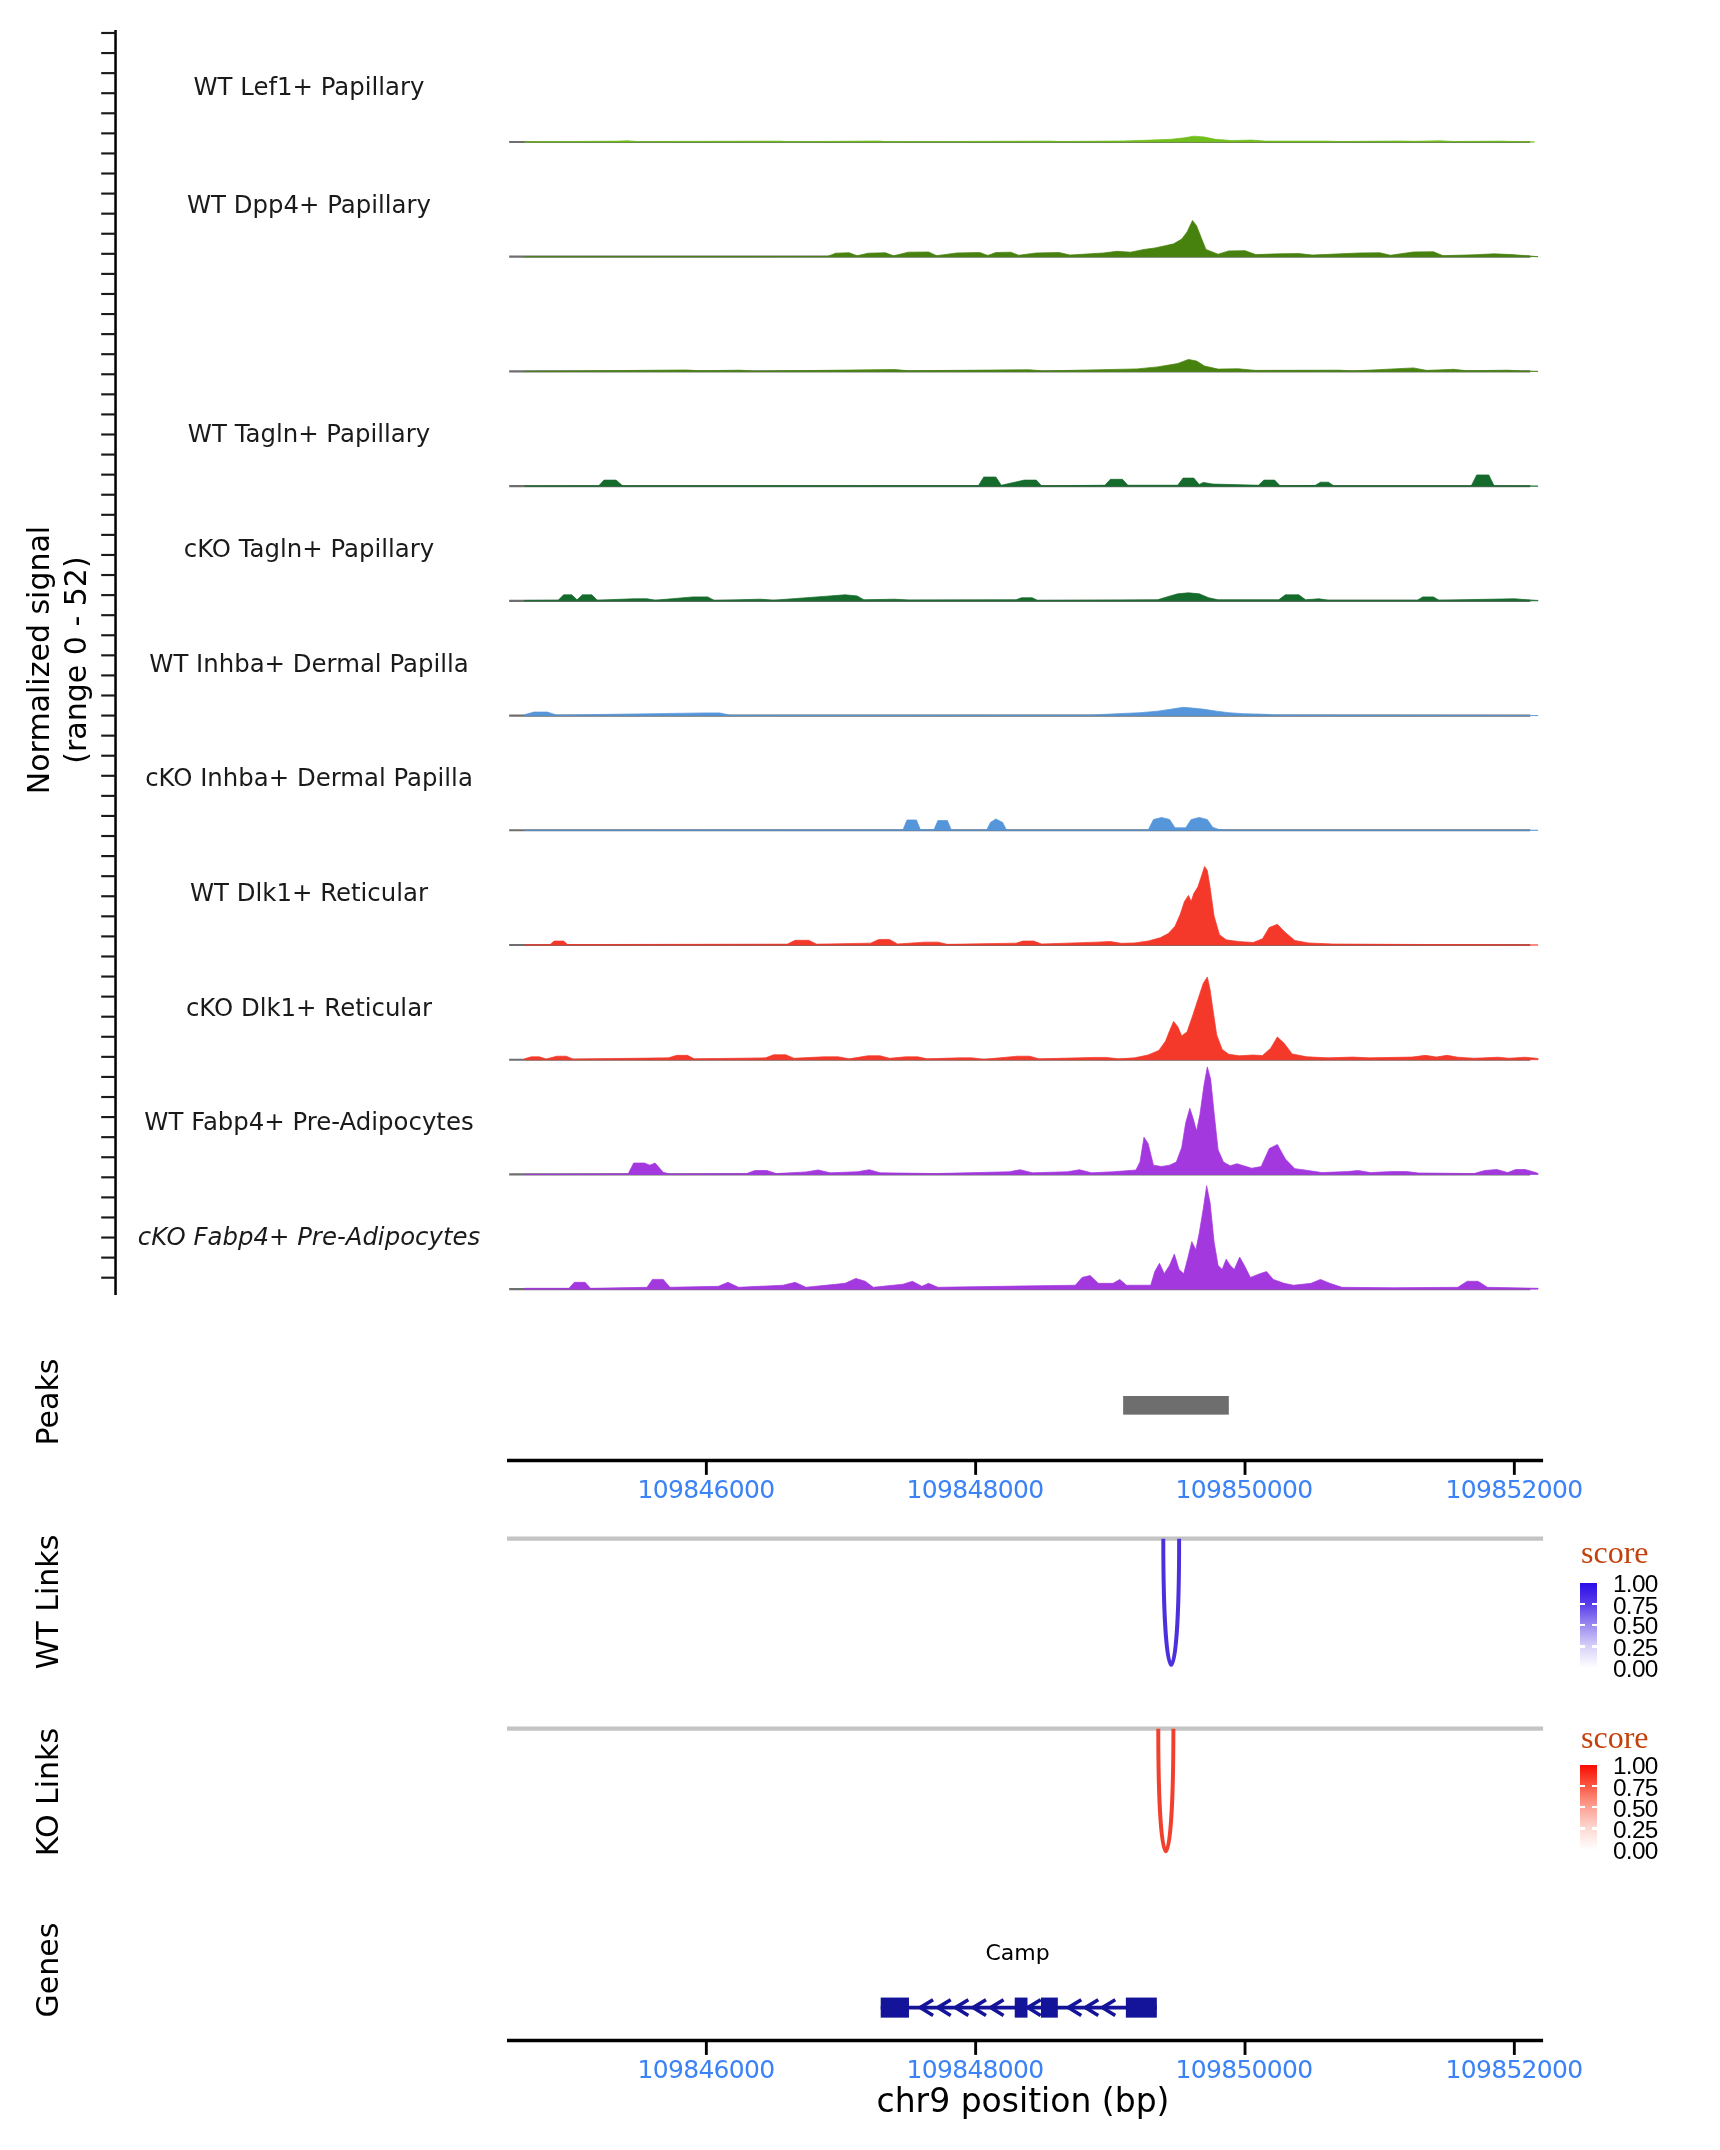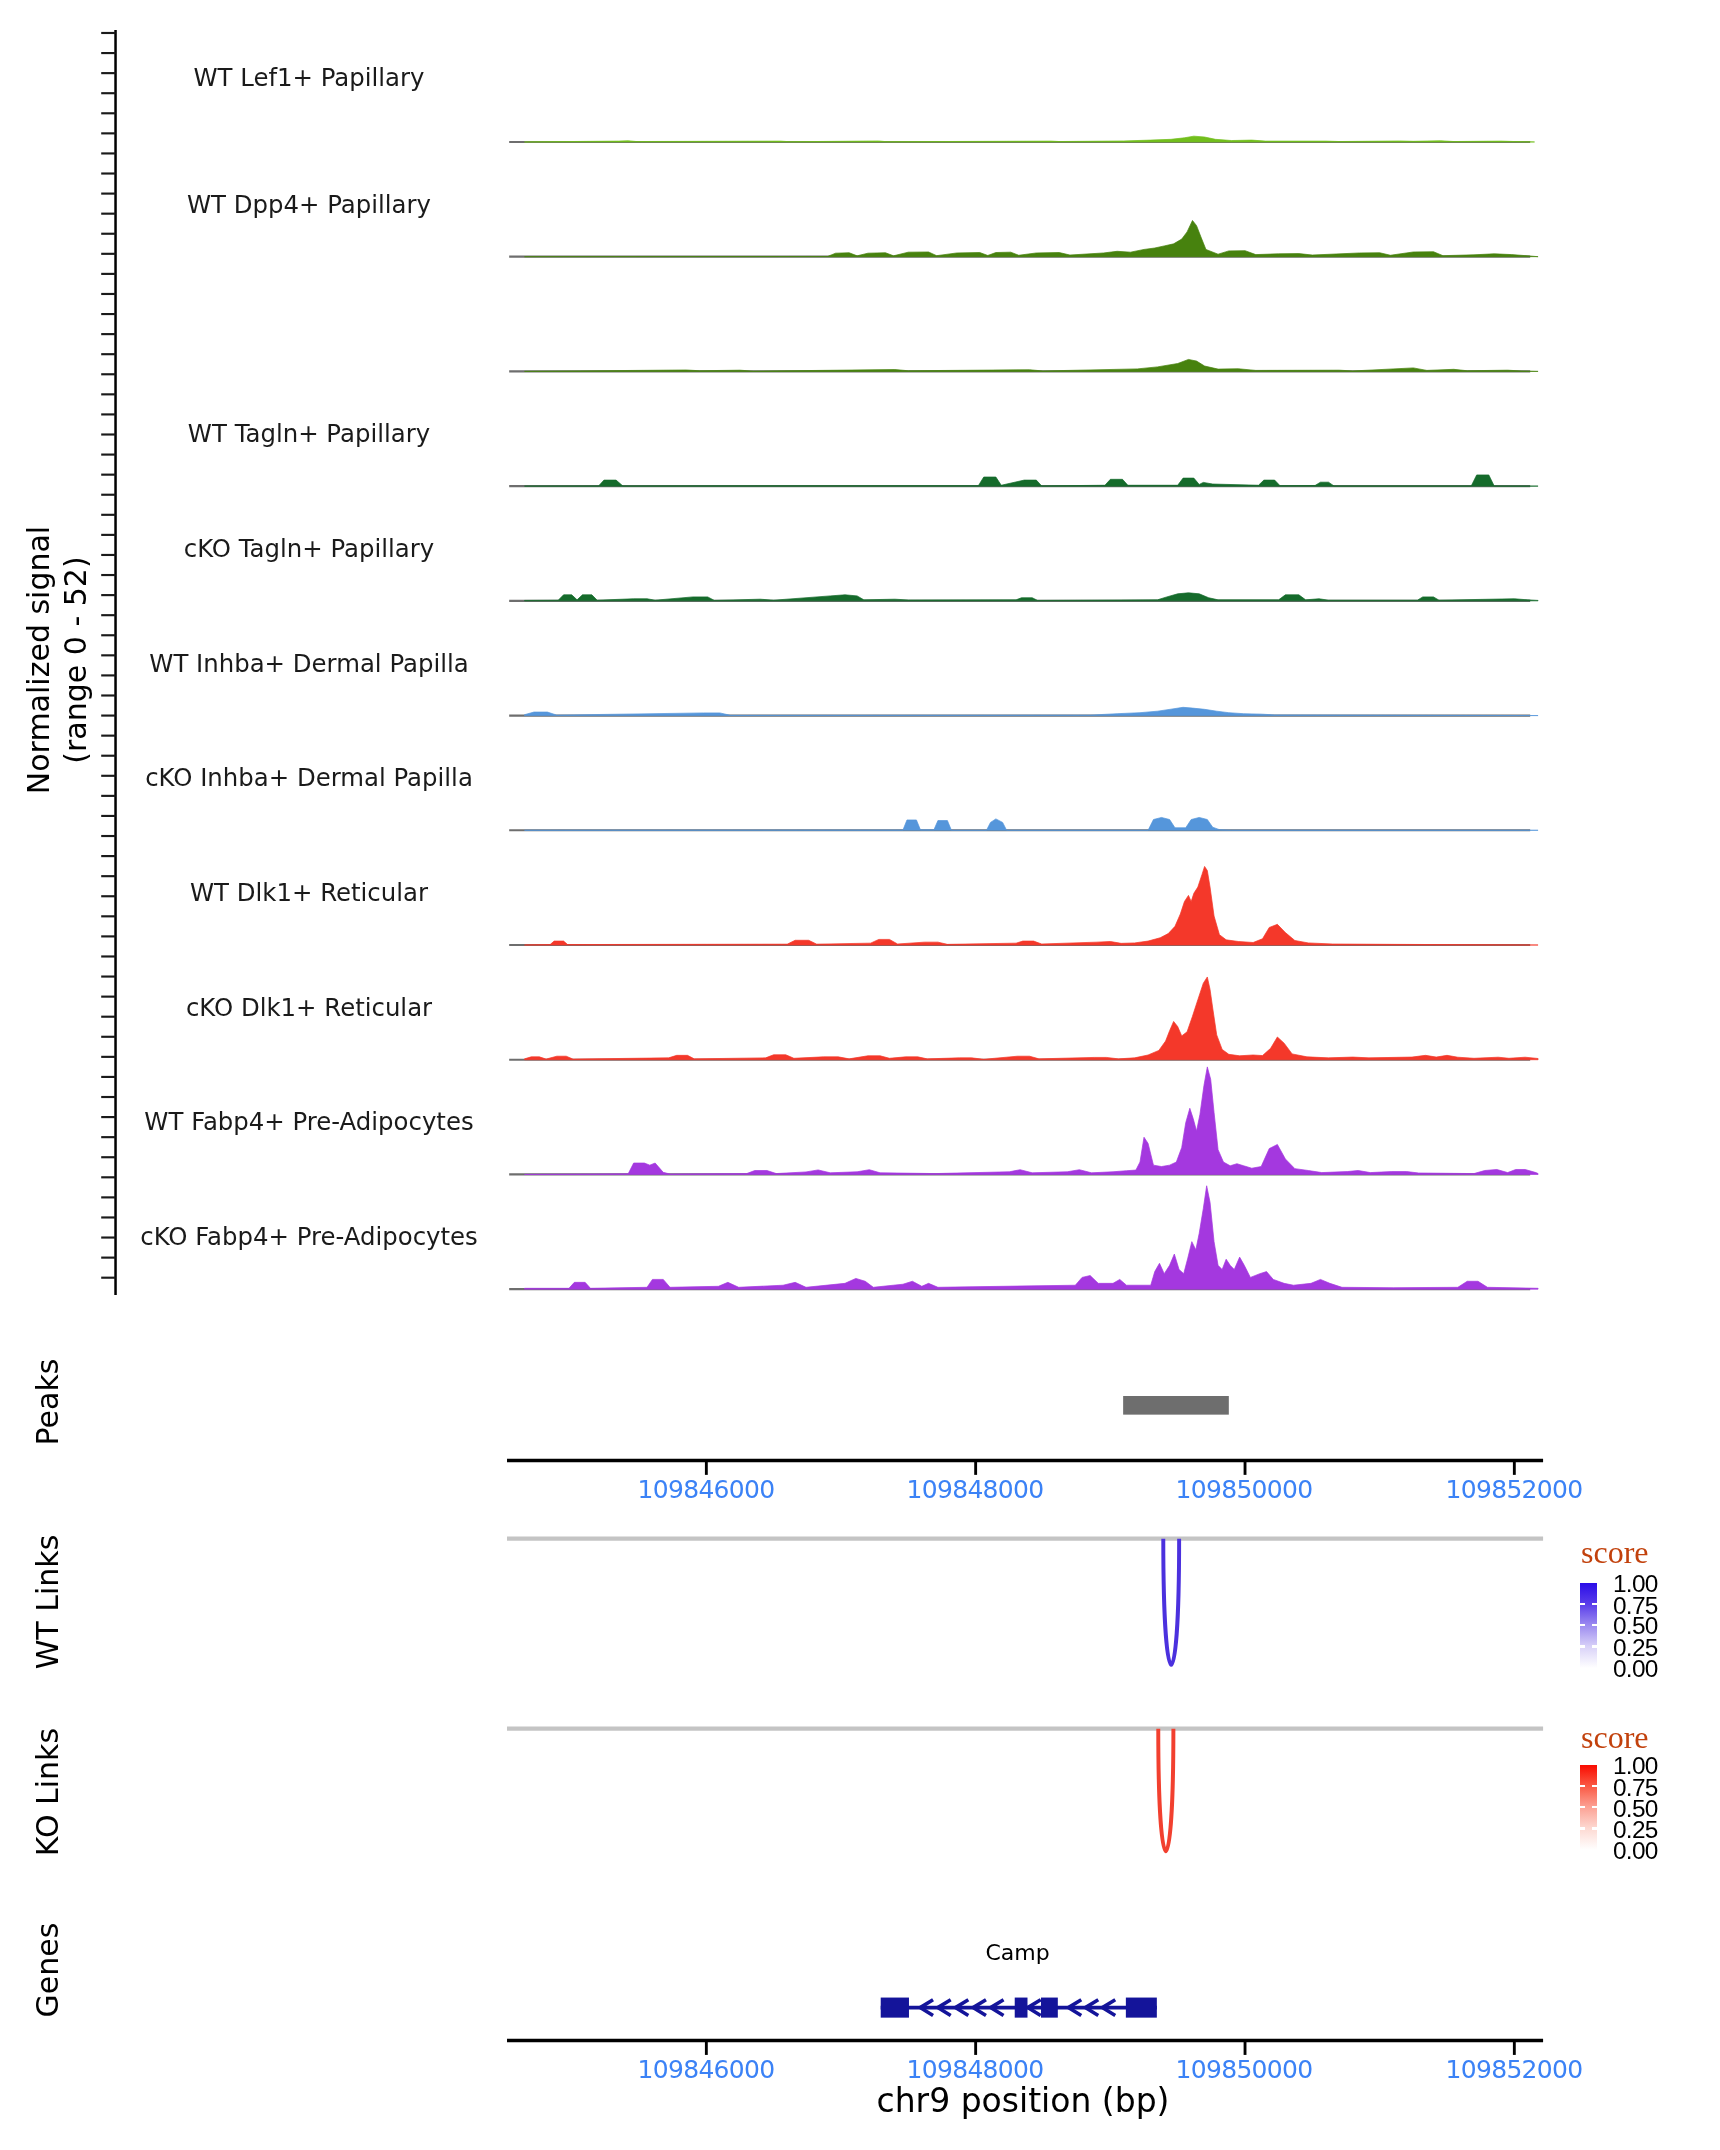--- a/index.html
+++ b/index.html
@@ -146,30 +146,30 @@
       <rect x="1415.1" y="2786" width="17.8" height="28" fill="#14149A"></rect>
       <rect x="1451.7" y="2786" width="23.5" height="28" fill="#14149A"></rect>
       <rect x="1570.1" y="2786" width="43.2" height="28" fill="#14149A"></rect>
     </svg>
 
   <div class="yaxis-label" style="left:57px;top:660px;">
     <span style="display:block;">Normalized signal</span>
     <span style="display:block;">(range 0 - 52)</span>
   </div>
 
-  <div class="abs track-label" style="top:61px;">WT Lef1+ Papillary</div>
+  <div class="abs track-label" style="top:70px;">WT Lef1+ Papillary</div>
   <div class="abs track-label" style="top:188px;">WT Dpp4+ Papillary</div>
   <div class="abs track-label" style="top:417px;">WT Tagln+ Papillary</div>
   <div class="abs track-label" style="top:532px;">cKO Tagln+ Papillary</div>
   <div class="abs track-label" style="top:647px;">WT Inhba+ Dermal Papilla</div>
   <div class="abs track-label" style="top:761px;">cKO Inhba+ Dermal Papilla</div>
   <div class="abs track-label" style="top:876px;">WT Dlk1+ Reticular</div>
   <div class="abs track-label" style="top:991px;">cKO Dlk1+ Reticular</div>
   <div class="abs track-label" style="top:1105px;">WT Fabp4+ Pre-Adipocytes</div>
-  <div class="abs track-label" style="top:1220px;">cKO Fabp4+ Pre-Adipocytes</div>
+  <div class="abs track-label" style="top:1220px;font-style:italic;">cKO Fabp4+ Pre-Adipocytes</div>
 
   <div class="rot" style="left:47px;top:1402px;">Peaks</div>
   <div class="rot" style="left:47px;top:1602px;">WT Links</div>
   <div class="rot" style="left:47px;top:1792px;">KO Links</div>
   <div class="rot" style="left:47px;top:1970px;">Genes</div>
 
   <div class="abs tick-label" style="top: 1475px; left: 613px;">109846000</div>
   <div class="abs tick-label" style="top: 1475px; left: 882px;">109848000</div>
   <div class="abs tick-label" style="top: 1475px; left: 1151px;">109850000</div>
   <div class="abs tick-label" style="top: 1475px; left: 1421px;">109852000</div>

